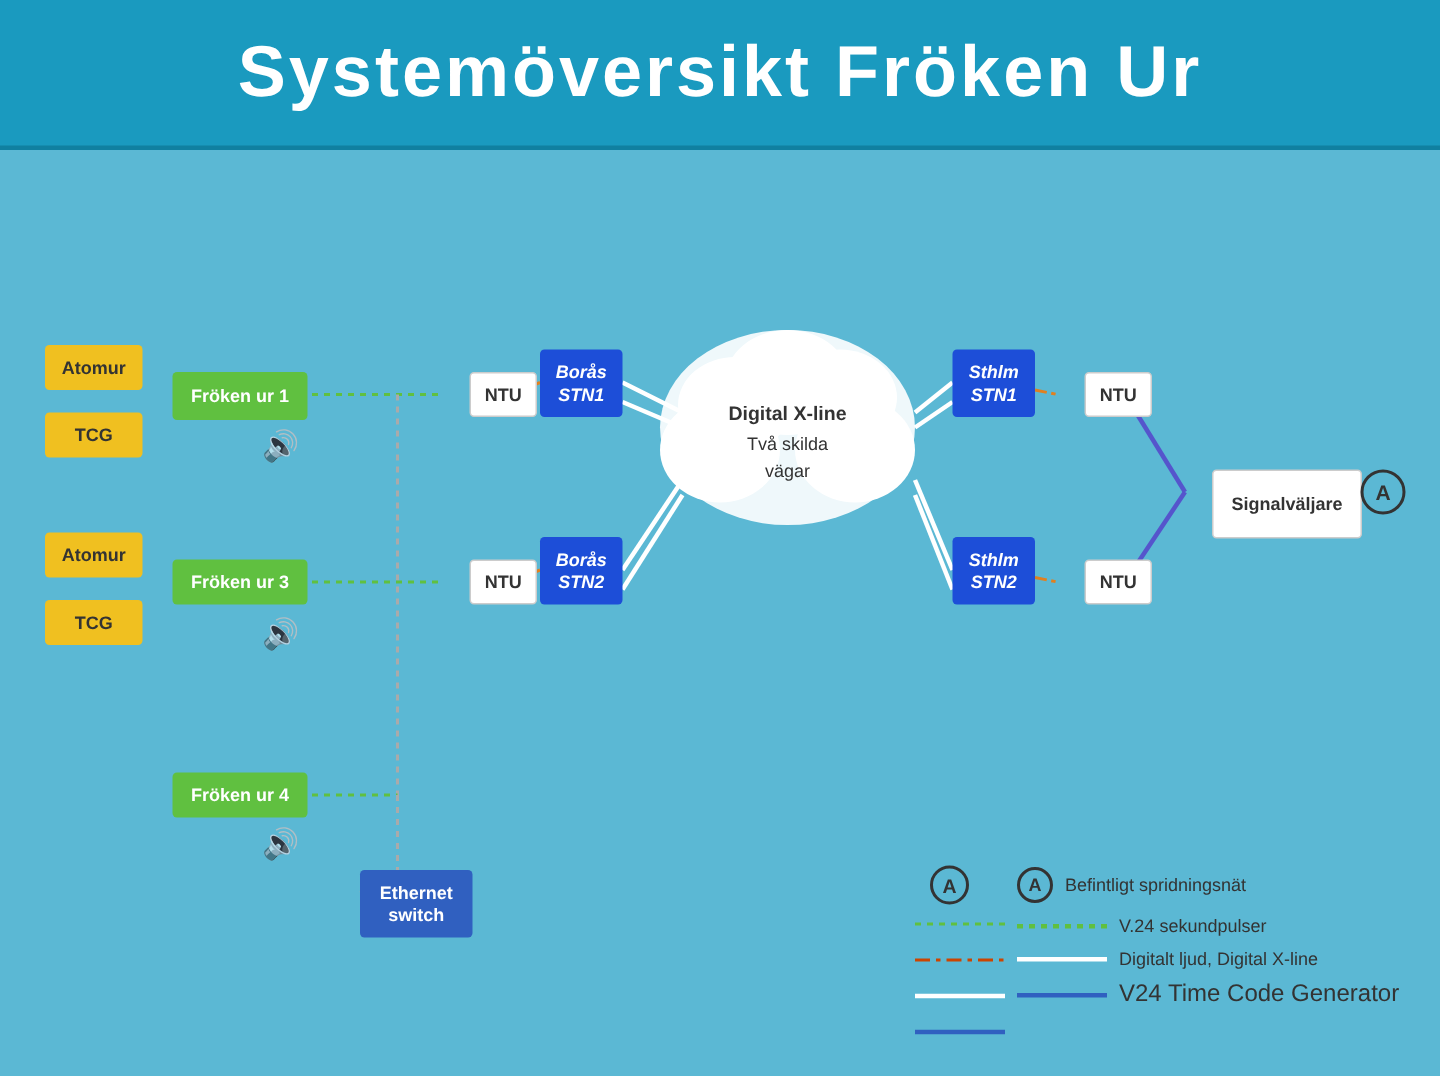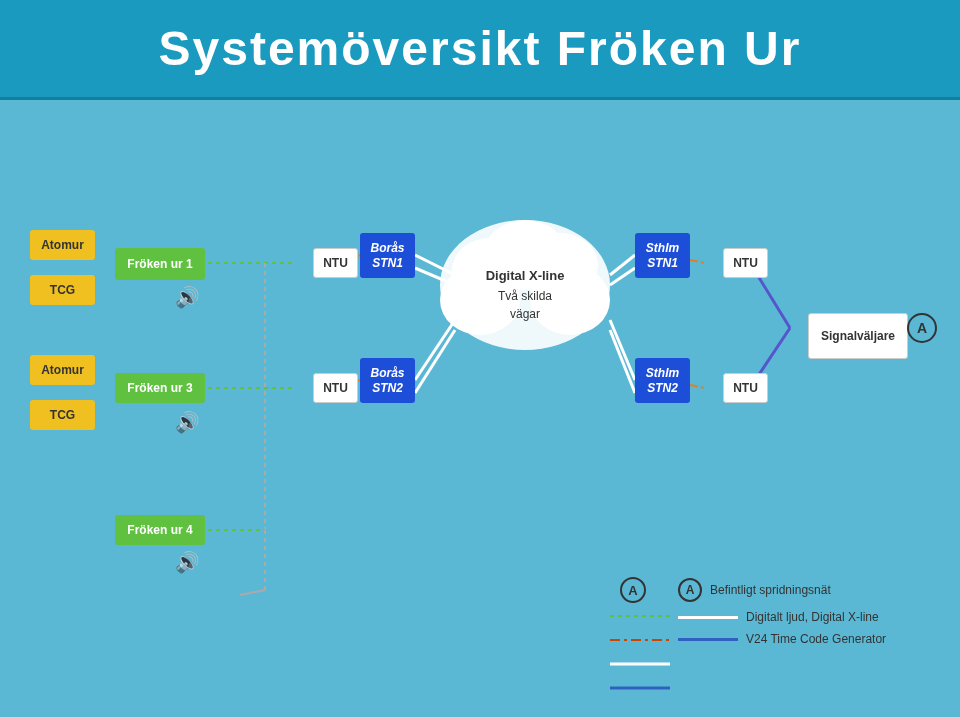--- a/index.html
+++ b/index.html
@@ -252,34 +252,42 @@
     <text x="95" y="90" text-anchor="middle" font-size="12" fill="#333">Två skilda</text>
     <text x="95" y="108" text-anchor="middle" font-size="12" fill="#333">vägar</text>
   </svg>
 
   <div class="box box-green" style="left:115px;top:415px;width:90px;height:30px;">
     <span>Fröken ur 4</span>
   </div>
 
   <div class="speaker" style="left:175px;top:450px;">🔊</div>
 
+  <div class="box box-blue" style="left:240px;top:480px;width:75px;height:45px;">
+    <span style="white-space:pre-line;">Ethernet
+switch</span>
+  </div>
 
   <div style="position:absolute;left:678px;top:478px;">
 
     <div class="legend-item">
       <span style="width:24px;height:24px;border-radius:50%;background:#5bb8d4;border:2px solid #333;display:inline-flex;align-items:center;justify-content:center;font-weight:bold;font-size:12px;margin-right:8px;flex-shrink:0;">A</span>
       <span style="font-size:12px;color:#333;">Befintligt spridningsnät</span>
     </div>
 
+    <div class="legend-item">
+      <div class="legend-line" style="background:repeating-linear-gradient(to right,#60c040 0,#60c040 4px,transparent 4px,transparent 8px);height:3px;"></div>
+      <span style="font-size:12px;color:#333;">V.24 sekundpulser</span>
+    </div>
 
 
     <div class="legend-item">
       <div class="legend-line" style="background:white;height:3px;"></div>
       <span style="font-size:12px;color:#333;">Digitalt ljud, Digital X-line</span>
     </div>
 
     <div class="legend-item">
       <div class="legend-line" style="background:#3060c0;height:3px;"></div>
-      <span style="font-size:12px;color:#333;">V24 Time Code Generator</span>
+      <span style="font-size:16px;color:#333;">V24 Time Code Generator</span>
     </div>
   </div>
 
 </div>
 
 </body></html>

